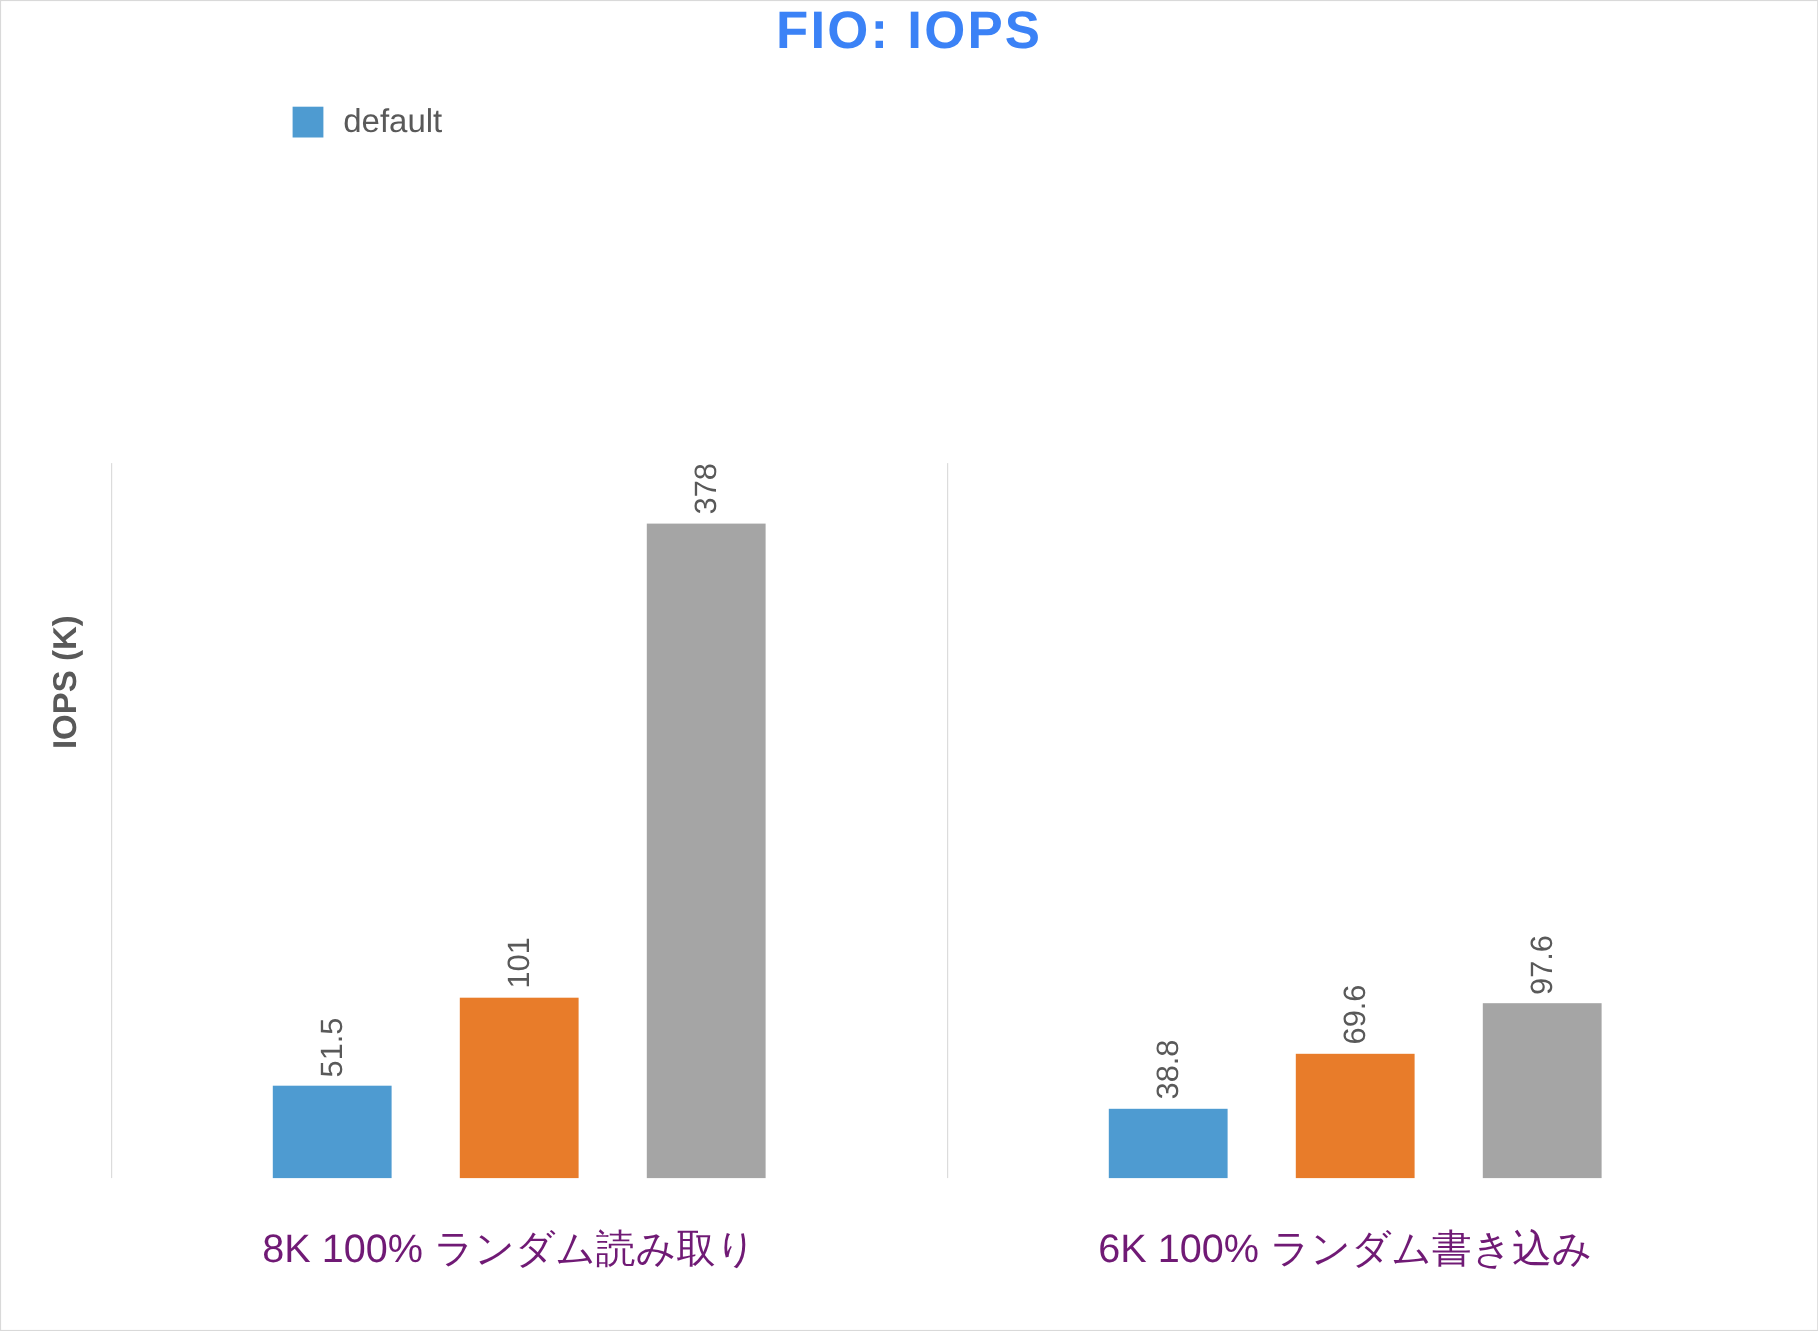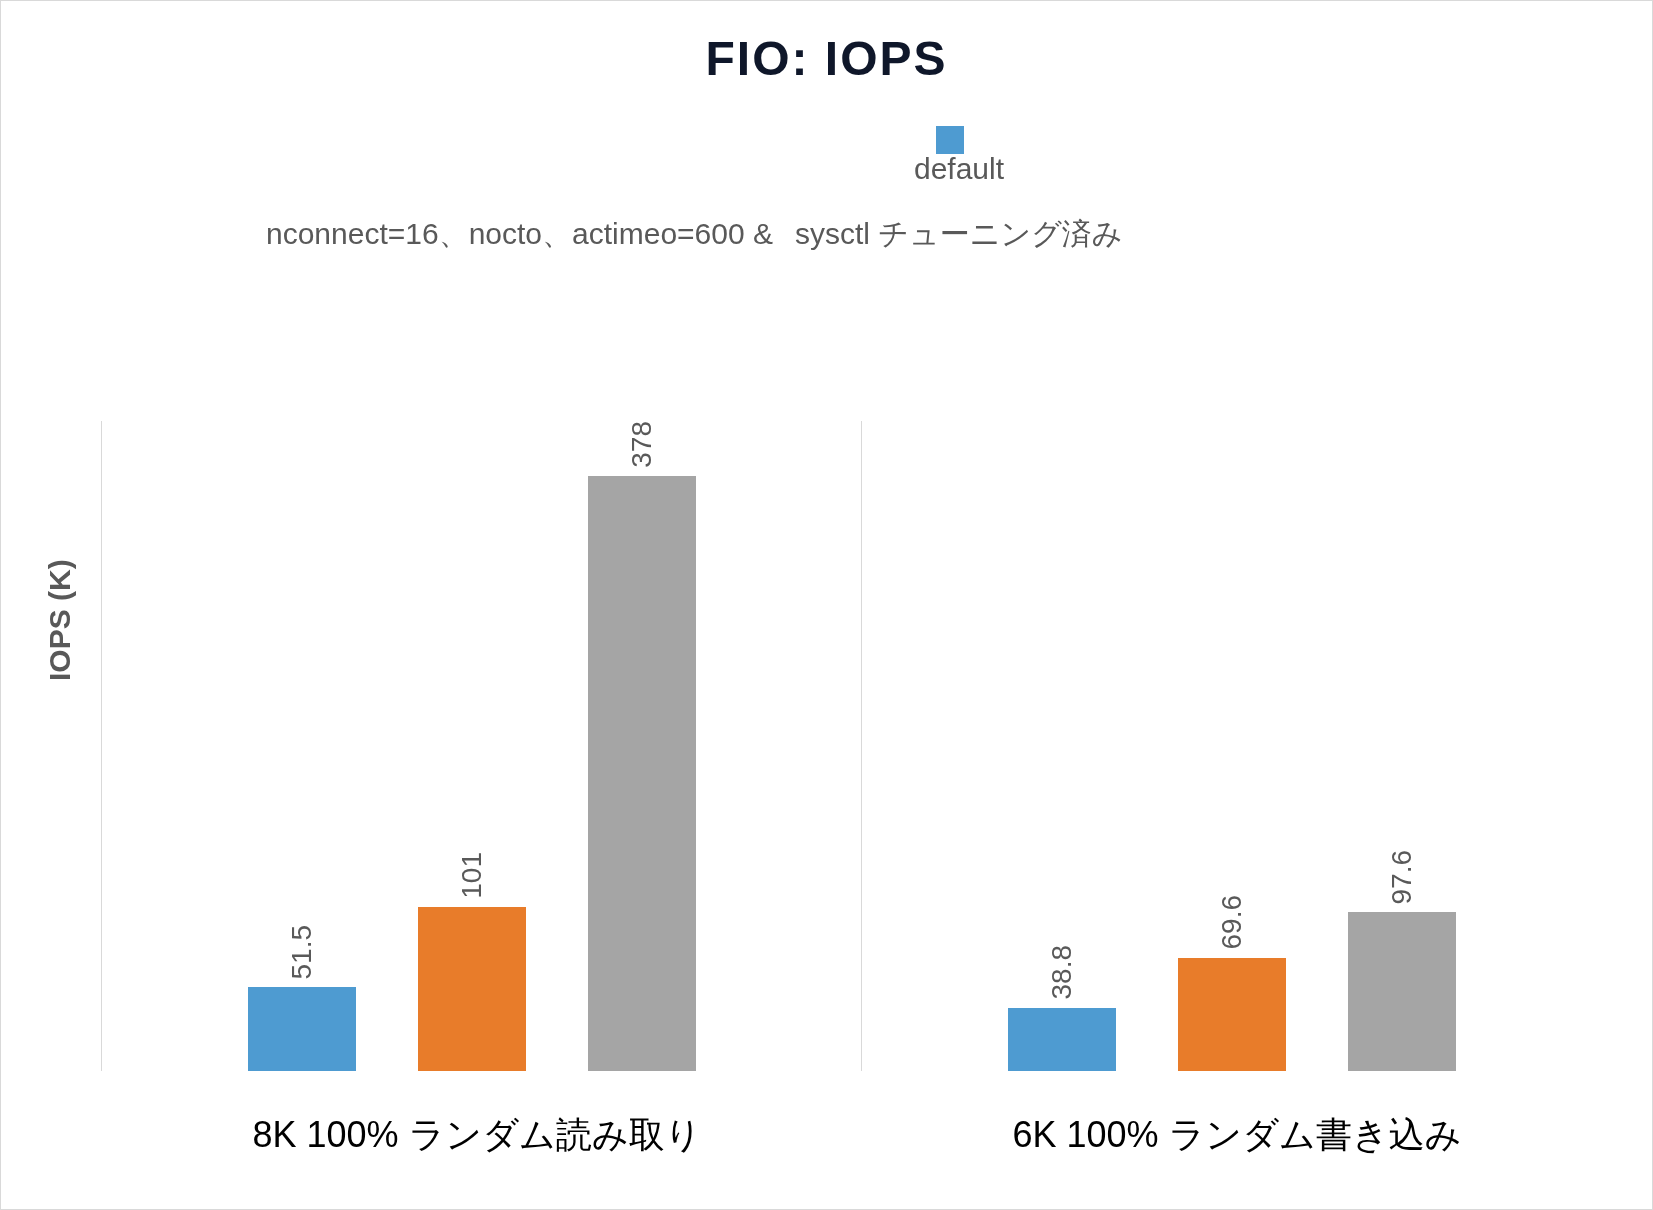--- a/index.html
+++ b/index.html
@@ -12,35 +12,33 @@
       width: 1653px;
       height: 1210px;
       border: 1px solid #d9d9d9;
       position: relative;
       background: #ffffff;
     }
     .chart-title {
       text-align: center;
       font-size: 48px;
       font-weight: 600;
-      color: #0f172a;
+      color: #3b82f6;
       letter-spacing: 2px;
-      margin-top: 30px;
     }
     .legend-block {
       margin-left: 265px;
       margin-top: 40px;
       font-size: 30px;
       color: #595959;
     }
     .legend-row {
       display: flex;
       align-items: center;
       margin-bottom: 30px;
-      flex-direction: column;
     }
     .legend-swatch {
       width: 28px;
       height: 28px;
       margin-right: 18px;
       flex-shrink: 0;
     }
     .sw-blue { background: #4e9bd1; }
     .sw-orange { background: #e87c2a; }
     .legend-label { line-height: 1; }
@@ -98,26 +96,26 @@
     .bar-label {
       writing-mode: vertical-rl;
       transform: rotate(180deg);
       font-size: 28px;
       color: #595959;
       margin-bottom: 8px;
       white-space: nowrap;
     }
     .category-labels {
       position: absolute;
-      left: 106px;
+      left: 92px;
       bottom: 38px;
       width: 1500px;
       height: 60px;
       font-size: 36px;
-      color: #000000;
+      color: #701a75;
     }
     .cat-label {
       position: absolute;
       top: 0;
       width: 740px;
       text-align: center;
     }
     .cat-label.c1 { left: 0; }
     .cat-label.c2 { left: 760px; }
   </style>
@@ -125,23 +123,20 @@
 <body>
 
 <div class="chart-frame">
 
   <h1 class="chart-title">FIO: IOPS</h1>
 
   <div class="legend-block">
     <div class="legend-row">
       <span class="legend-swatch sw-blue"></span>
       <span class="legend-label">default</span>
-    </div>
-    <div class="legend-line3">
-      <span>nconnect=16、nocto、actimeo=600 &amp;</span><span class="gap"></span><span>sysctl チューニング済み</span>
     </div>
   </div>
 
   <div class="y-axis-title">IOPS (K)</div>
 
   <div class="plot-region">
 
     <div class="group g1">
       <div class="bar-wrap">
         <div class="bar-label">51.5</div>

